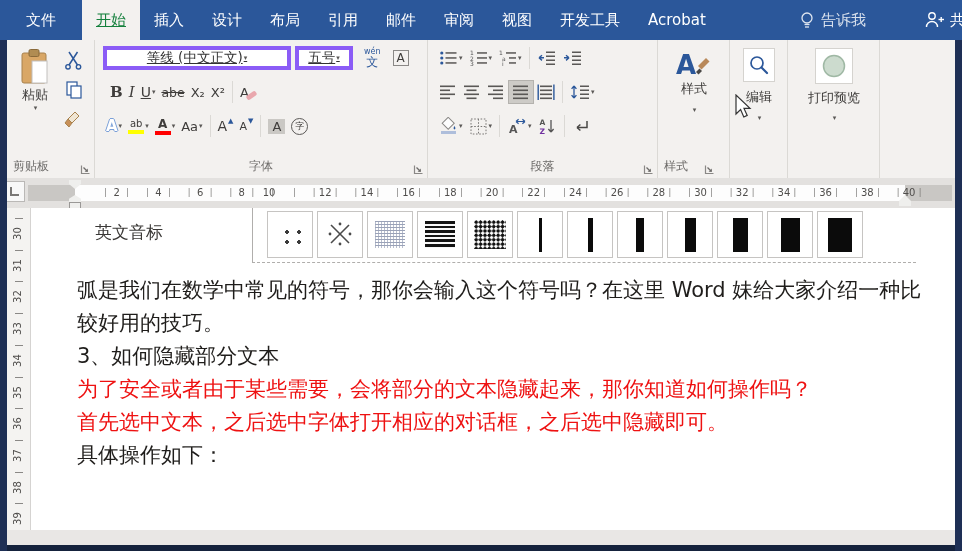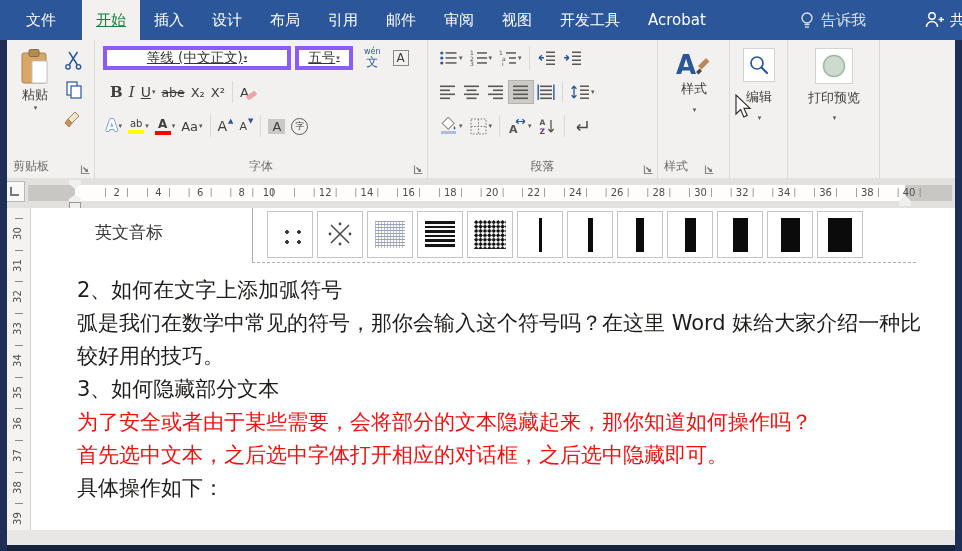--- a/index.html
+++ b/index.html
@@ -638,21 +638,20 @@
         </div>
         <div class="cell">
           <div style="width:19px;height:34px;background:#0b0b0b;margin:6px auto 0"></div>
         </div>
         <div class="cell">
           <div style="width:24px;height:34px;background:#0b0b0b;margin:6px auto 0"></div>
         </div>
       </div>
     <div class="tbottom"></div>
     <div class="paras" id="paras">
-        <p>2、如何在文字上添加弧符号</p>
         <p>弧是我们在数学中常见的符号，那你会输入这个符号吗？在这里 Word 妹给大家介绍一种比较好用的技巧。</p>
         <p>3、如何隐藏部分文本</p>
         <p style="color: rgb(238, 17, 17);">为了安全或者由于某些需要，会将部分的文本隐藏起来，那你知道如何操作吗？</p>
         <p style="color: rgb(238, 17, 17);">首先选中文本，之后选中字体打开相应的对话框，之后选中隐藏即可。</p>
         <p>具体操作如下：</p>
       </div>
   </div>
 
   <div class="bottomgray"></div>
   <div class="navybar"></div>

